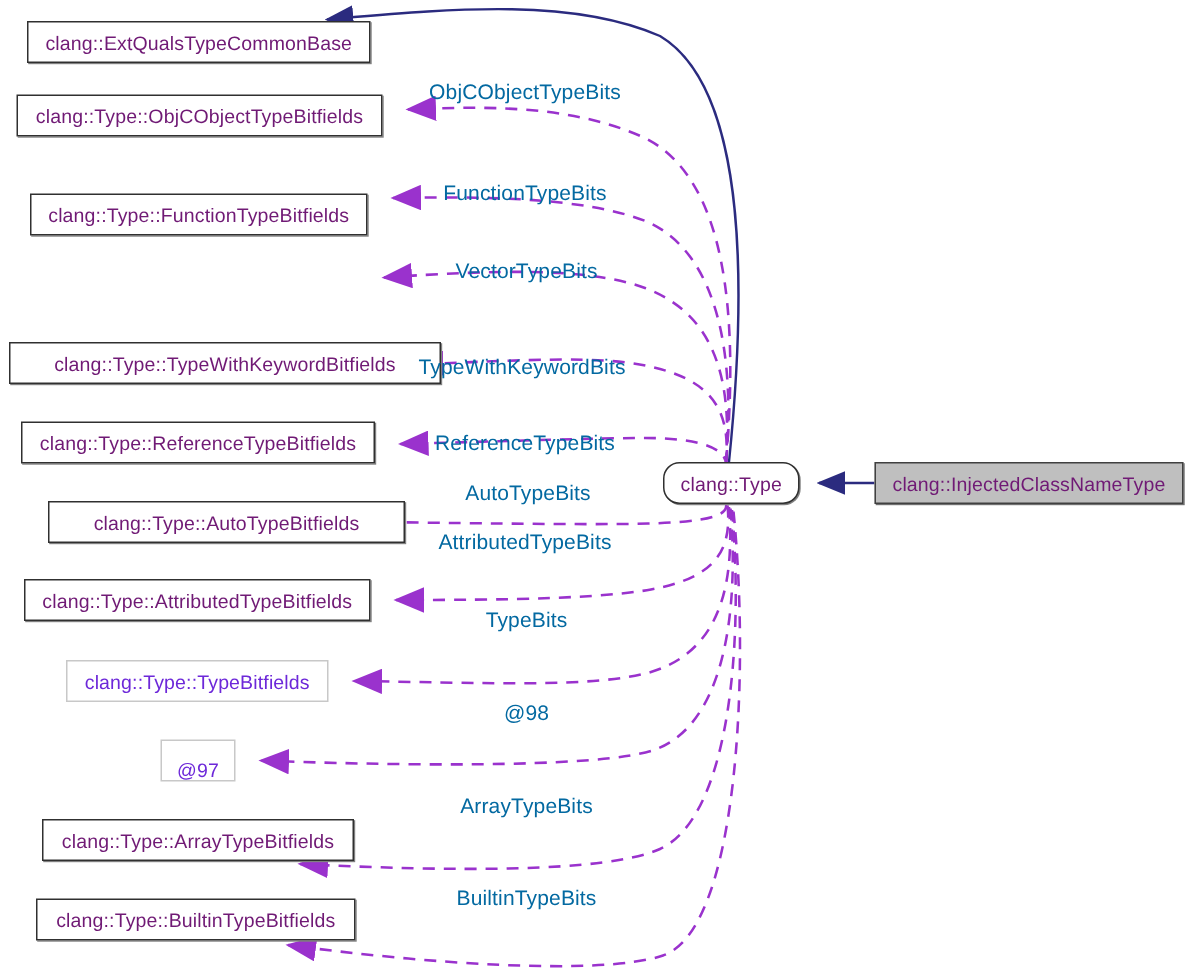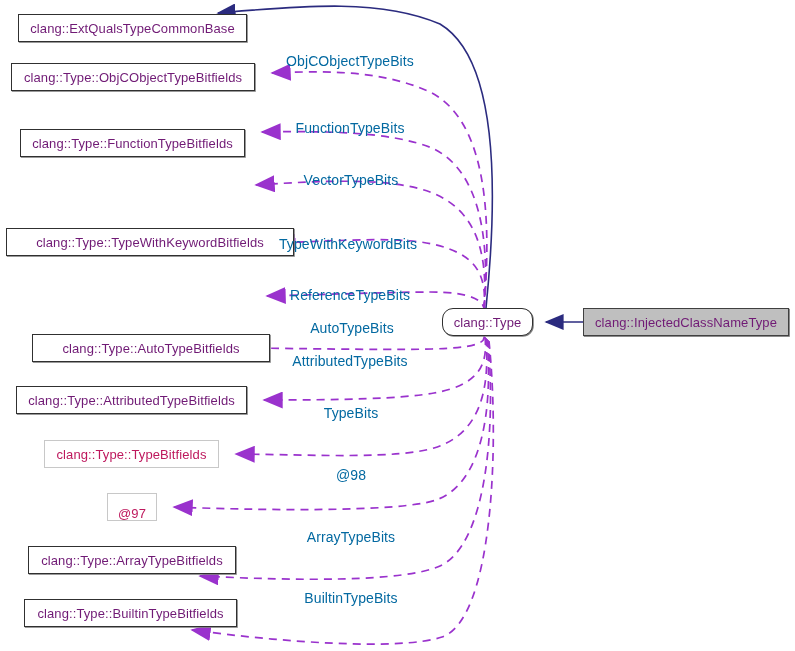--- a/index.html
+++ b/index.html
@@ -34,21 +34,21 @@
     justify-content: center;
     font-size: 13px;
     line-height: 1;
     color: #701a75;
     background: #ffffff;
     border: 1px solid #404040;
     white-space: nowrap;
     letter-spacing: 0.1px;
   }
   .node.strong  { border: 1px solid #303030; box-shadow: 0.8px 0.8px 0 0 #808080; }
-  .node.faint   { border: 1px solid #c8c8c8; color: #be185d; }
+  .node.faint   { border: 1px solid #c8c8c8; color: #6d28d9; }
   .node.current { background: #bfbfbf; border: 1px solid #404040; box-shadow: 0.8px 0.8px 0 0 #6f6f6f; }
   .edge-label {
     position: absolute;
     font-size: 14px;
     color: #0369a1;
     white-space: nowrap;
     transform: translate(-50%, -50%);
     letter-spacing: 0.1px;
   }
 </style>
@@ -95,20 +95,23 @@
   </div>
   <div class="node strong" style="left:11px;  top:63px;  width:244px; height:28px;">
     <span>clang::Type::ObjCObjectTypeBitfields</span>
   </div>
   <div class="node strong" style="left:20px;  top:118px; width:225px; height:28px;margin-top:11px;">
     <span>clang::Type::FunctionTypeBitfields</span>
   </div>
   <div class="node strong" style="left:6px;   top:228px; width:288px; height:28px;">
     <span>clang::Type::TypeWithKeywordBitfields</span>
   </div>
+  <div class="node strong" style="left:14px;  top:281px; width:236px; height:28px;">
+    <span>clang::Type::ReferenceTypeBitfields</span>
+  </div>
   <div class="node strong" style="left:32px;  top:334px; width:238px; height:28px;">
     <span>clang::Type::AutoTypeBitfields</span>
   </div>
   <div class="node strong" style="left:16px;  top:386px; width:231px; height:28px;">
     <span>clang::Type::AttributedTypeBitfields</span>
   </div>
   <div class="node faint" style="left:44px;  top:440px; width:175px; height:28px;">
     <span>clang::Type::TypeBitfields</span>
   </div>
   <div class="node faint" style="left:107px; top:493px; width:50px;  height:28px;align-items:flex-end;">

